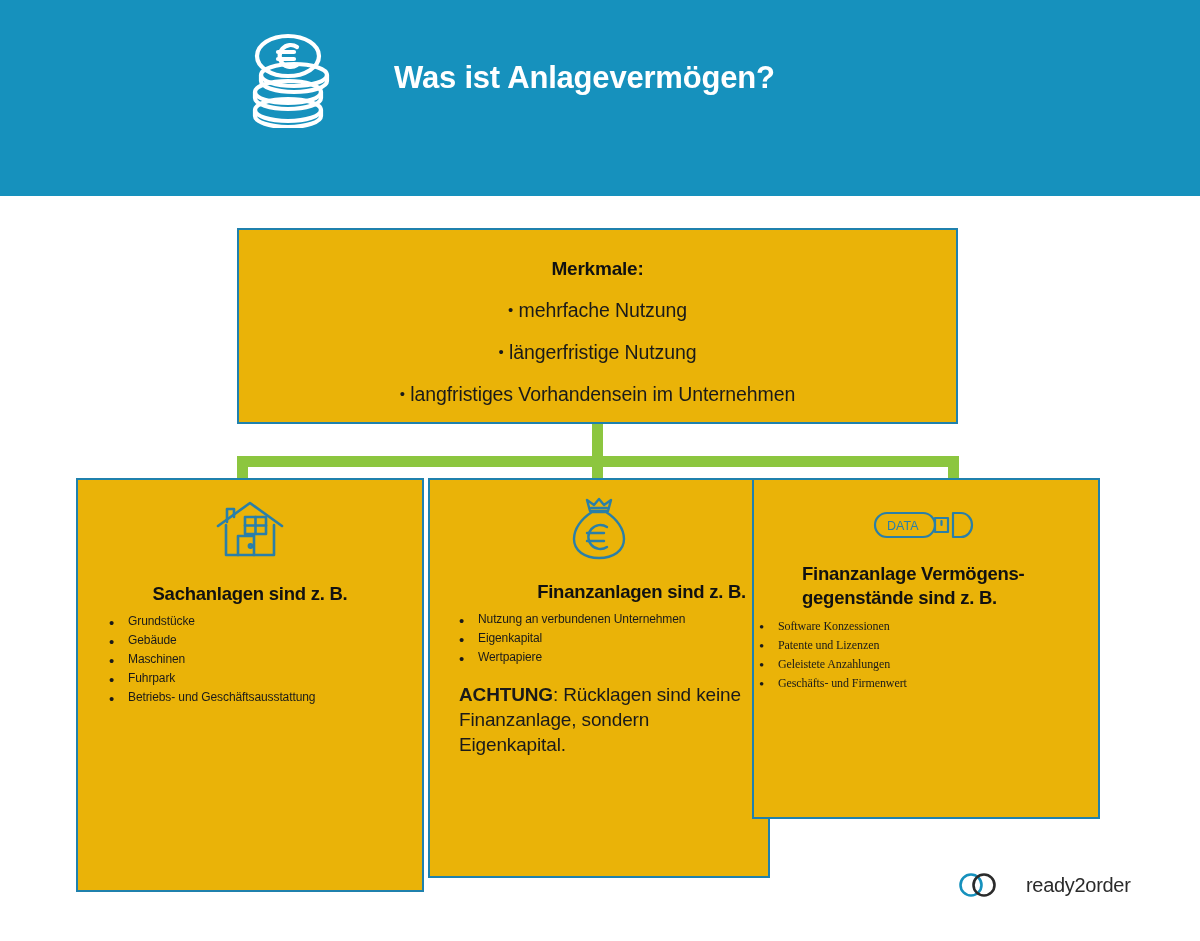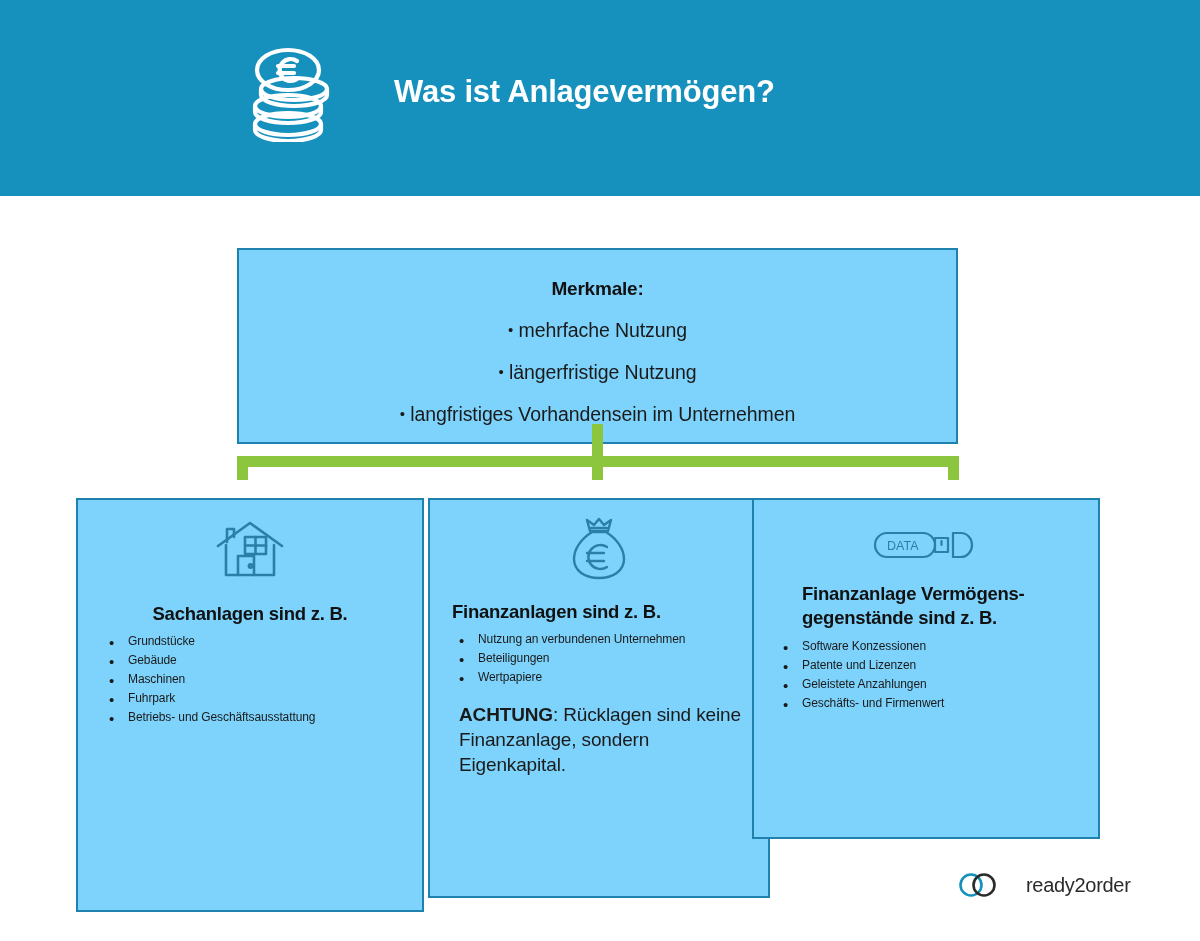--- a/index.html
+++ b/index.html
@@ -10,35 +10,34 @@
     overflow: hidden;
   }
   #page { position: relative; width: 1200px; height: 941px; background:#fff; }
 
   
   #header-banner {
     position: absolute; left: 0; top: 0; width: 1200px; height: 196px;
     background: #1691bd;
   }
   #header-inner {
-    position: absolute; left: 248px; top: 37px;
+    position: absolute; left: 248px; top: 23px;
     display: flex; align-items: center; gap: 22px; height: 110px;
   }
   #coin-icon { width: 92px; height: 100px; flex: none; }
   #header-title {
     color: #ffffff; font-size: 31px; font-weight: bold;
     letter-spacing: -0.2px; white-space: nowrap;
     padding-left: 32px;
   }
 
   
   .box {
-    position: absolute; background: #7dd3fc;
+    position: absolute; background: #eab308;
     border: 2px solid #1f81ad;
-    margin-top: 20px;
   }
 
   
   #merkmale-box { left: 237px; top: 228px; width: 721px; height: 196px; }
   #merkmale-title {
     text-align: center; font-size: 19px; font-weight: bold;
     color: #111; margin-top: 28px; letter-spacing: -0.2px;
   }
   .merkmale-line {
     text-align: center; font-size: 19.5px; color: #1a1a1a;
@@ -65,35 +64,35 @@
     height: 62px; margin-top: 18px;
   }
   #col-right .col-icon-wrap { height: 46px; margin-top: 22px; }
 
   .col-heading {
     font-size: 18.5px; font-weight: bold; color: #111;
     letter-spacing: -0.25px; line-height: 1.32;
     padding: 0 22px; margin-top: 16px;
   }
   #col-left .col-heading  { text-align: center; margin-top: 22px; }
-  #col-middle .col-heading{ text-align: left; margin-top: 20px; }
+  #col-middle .col-heading{ text-align: right; margin-top: 20px; }
   #col-right .col-heading { text-align: left; padding-left: 48px; padding-right: 10px; margin-top: 14px; }
 
   ul.col-list { list-style: none; margin-top: 8px; }
   ul.col-list li {
     position: relative; font-size: 12px; color: #1a1a1a;
     line-height: 1.33; margin-bottom: 3px; letter-spacing: -0.1px;
   }
   ul.col-list li::before {
     content: "\2022"; position: absolute; left: -19px; top: -1px;
     font-size: 15px; color: #1a1a1a;
   }
   #col-left ul.col-list   { padding-left: 50px; padding-right: 8px; }
   #col-middle ul.col-list { padding-left: 48px; padding-right: 8px; }
-  #col-right ul.col-list  { padding-left: 48px; padding-right: 8px; }
+  #col-right ul.col-list  { padding-left: 24px; padding-right: 8px; font-family: Liberation Serif, serif; }
 
   #achtung-note {
     font-size: 19px; color: #1a1a1a; line-height: 1.32;
     padding: 0 14px 0 29px; margin-top: 16px; letter-spacing: -0.15px;
   }
   #achtung-note .achtung-label { font-weight: 600; }
 
   
   #footer-logo {
     position: absolute; left: 958px; top: 872px;
@@ -194,21 +193,21 @@
           <line x1="18" y1="36" x2="35" y2="36"></line>
           <line x1="18" y1="44" x2="35" y2="44"></line>
         </g>
       </svg>
     </div>
 
     <div class="col-heading">Finanzanlagen sind z. B.</div>
 
     <ul class="col-list">
       <li>Nutzung an verbundenen Unternehmen</li>
-      <li>Beteiligungen</li>
+      <li>Eigenkapital</li>
       <li>Wertpapiere</li>
     </ul>
 
     <div id="achtung-note"><span class="achtung-label">ACHTUNG</span><span>: Rücklagen sind keine Finanzanlage, sondern Eigenkapital.</span></div>
   </div>
 
   <div id="col-right" class="box">
     <div class="col-icon-wrap">
       <svg width="106" height="34" viewBox="0 0 106 34">
         <g fill="none" stroke="#2a7fa8" stroke-width="2.2" stroke-linejoin="round" stroke-linecap="round">

